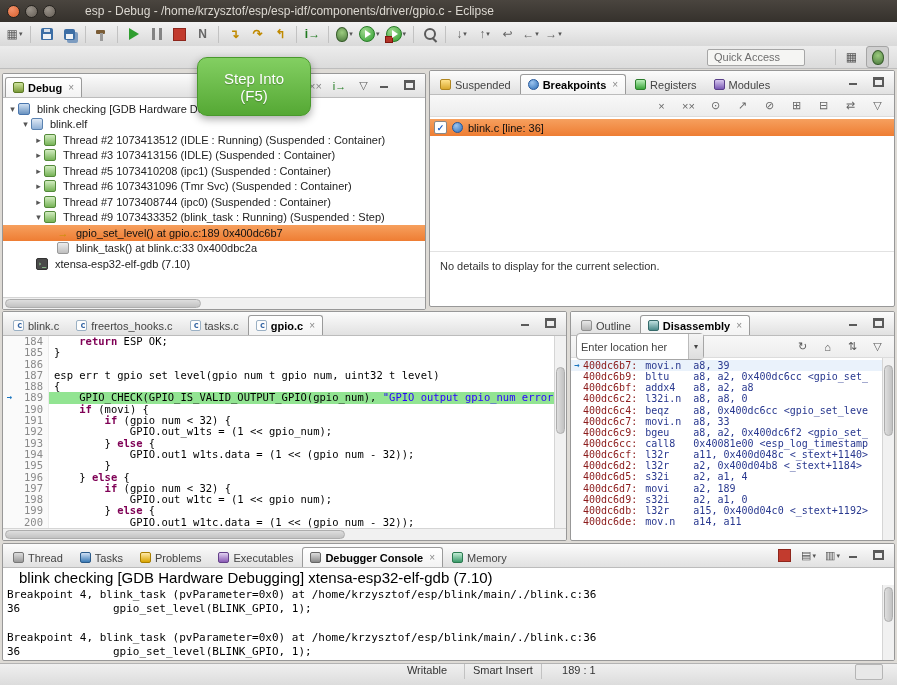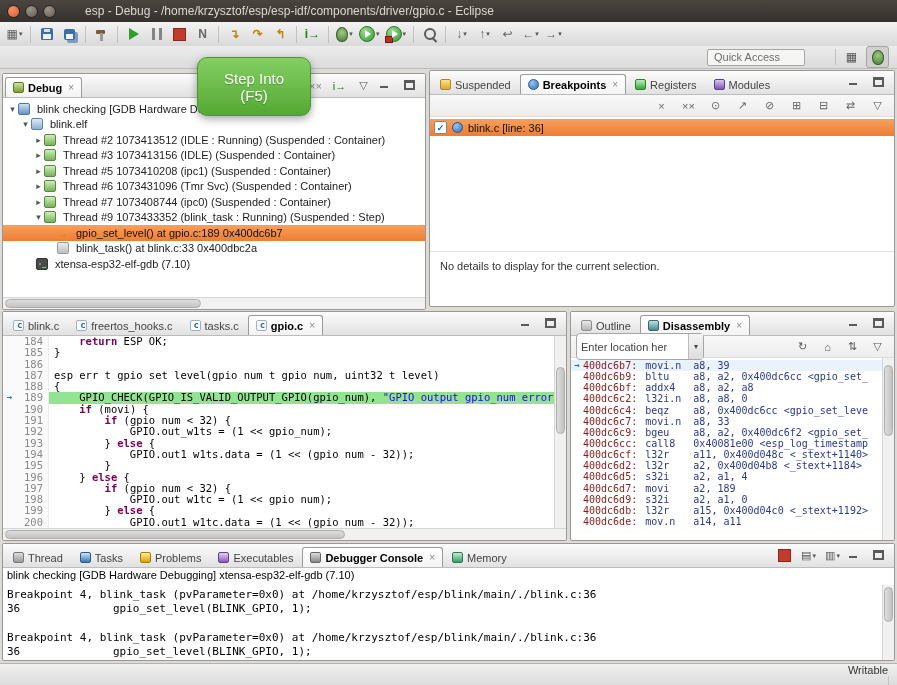--- a/index.html
+++ b/index.html
@@ -160,28 +160,28 @@
     font-size:8px;display:inline-flex;align-items:center;justify-content:center;color:#444;}
   .dlines{position:absolute;top:0;left:0;right:11px;bottom:0;padding-top:2px;
     font:10px/11.15px "DejaVu Sans Mono",monospace;}
   .dline{display:flex;height:11.15px;white-space:pre;align-items:center;}
   .dline.dcur{background:#eaf2fb;}
   .dgut{width:12px;flex:none;color:#1b76c0;font-weight:bold;font-size:9px;text-align:center;}
   .daddr{color:#8b1a1a;margin-right:8px;}
   .dins{color:#28388f;}
 
   
-  .console-header{flex:none;height:15px;font-size:11px;padding:1px 4px;color:#000;background:#fff;}
+  .console-header{flex:none;height:15px;font-size:15px;padding:1px 16px;color:#000;background:#fff;}
   .console-out{position:absolute;top:0;left:0;right:11px;bottom:0;padding:3px 4px 0;
     font:11px/14.2px "DejaVu Sans Mono",monospace;white-space:pre;overflow:hidden;color:#000;}
 
   
   .statusbar{position:absolute;left:0;right:0;top:663px;height:22px;
     background:linear-gradient(#f0f0f0,#dbdbdb);border-top:1px solid #b3b3b3;
-    display:flex;align-items:flex-end;font-size:11px;color:#333;flex-direction:column;}
+    display:flex;align-items:flex-start;font-size:11px;color:#333;}
   .sb-spacer{width:398px;flex:none;}
   .sb-sep{width:1px;height:15px;background:#c2c2c2;margin:0 8px;flex:none;}
   .sb-item{min-width:58px;text-align:center;flex:none;}
   .sb-flex{flex:1;}
   .sb-widget{width:26px;height:14px;border:1px solid #b5b5b5;border-radius:2px;background:#e8e8e8;
     margin-right:14px;flex:none;}
 
   
   .step-tooltip{position:absolute;left:197px;top:57px;width:112px;height:57px;border-radius:10px;
     background:linear-gradient(#83cf62,#55a834);border:1px solid #49992c;

